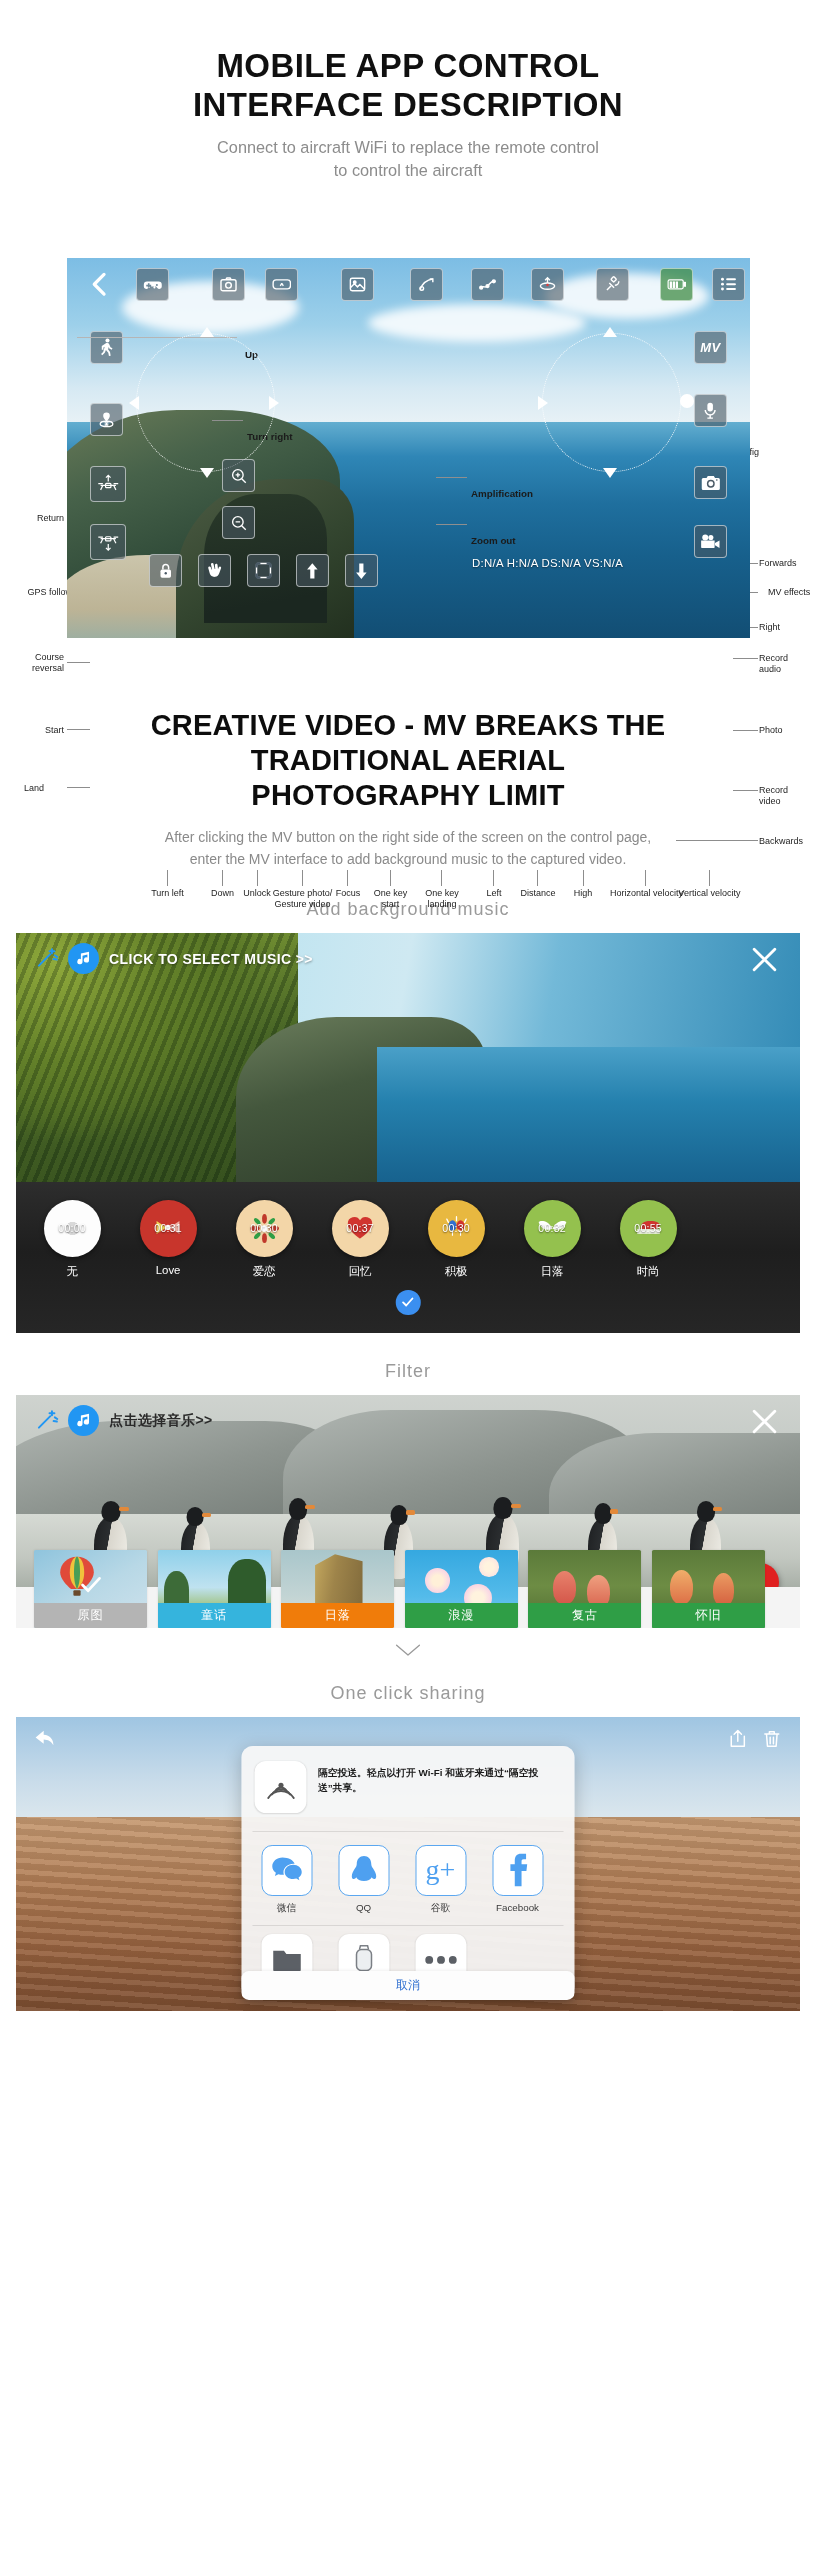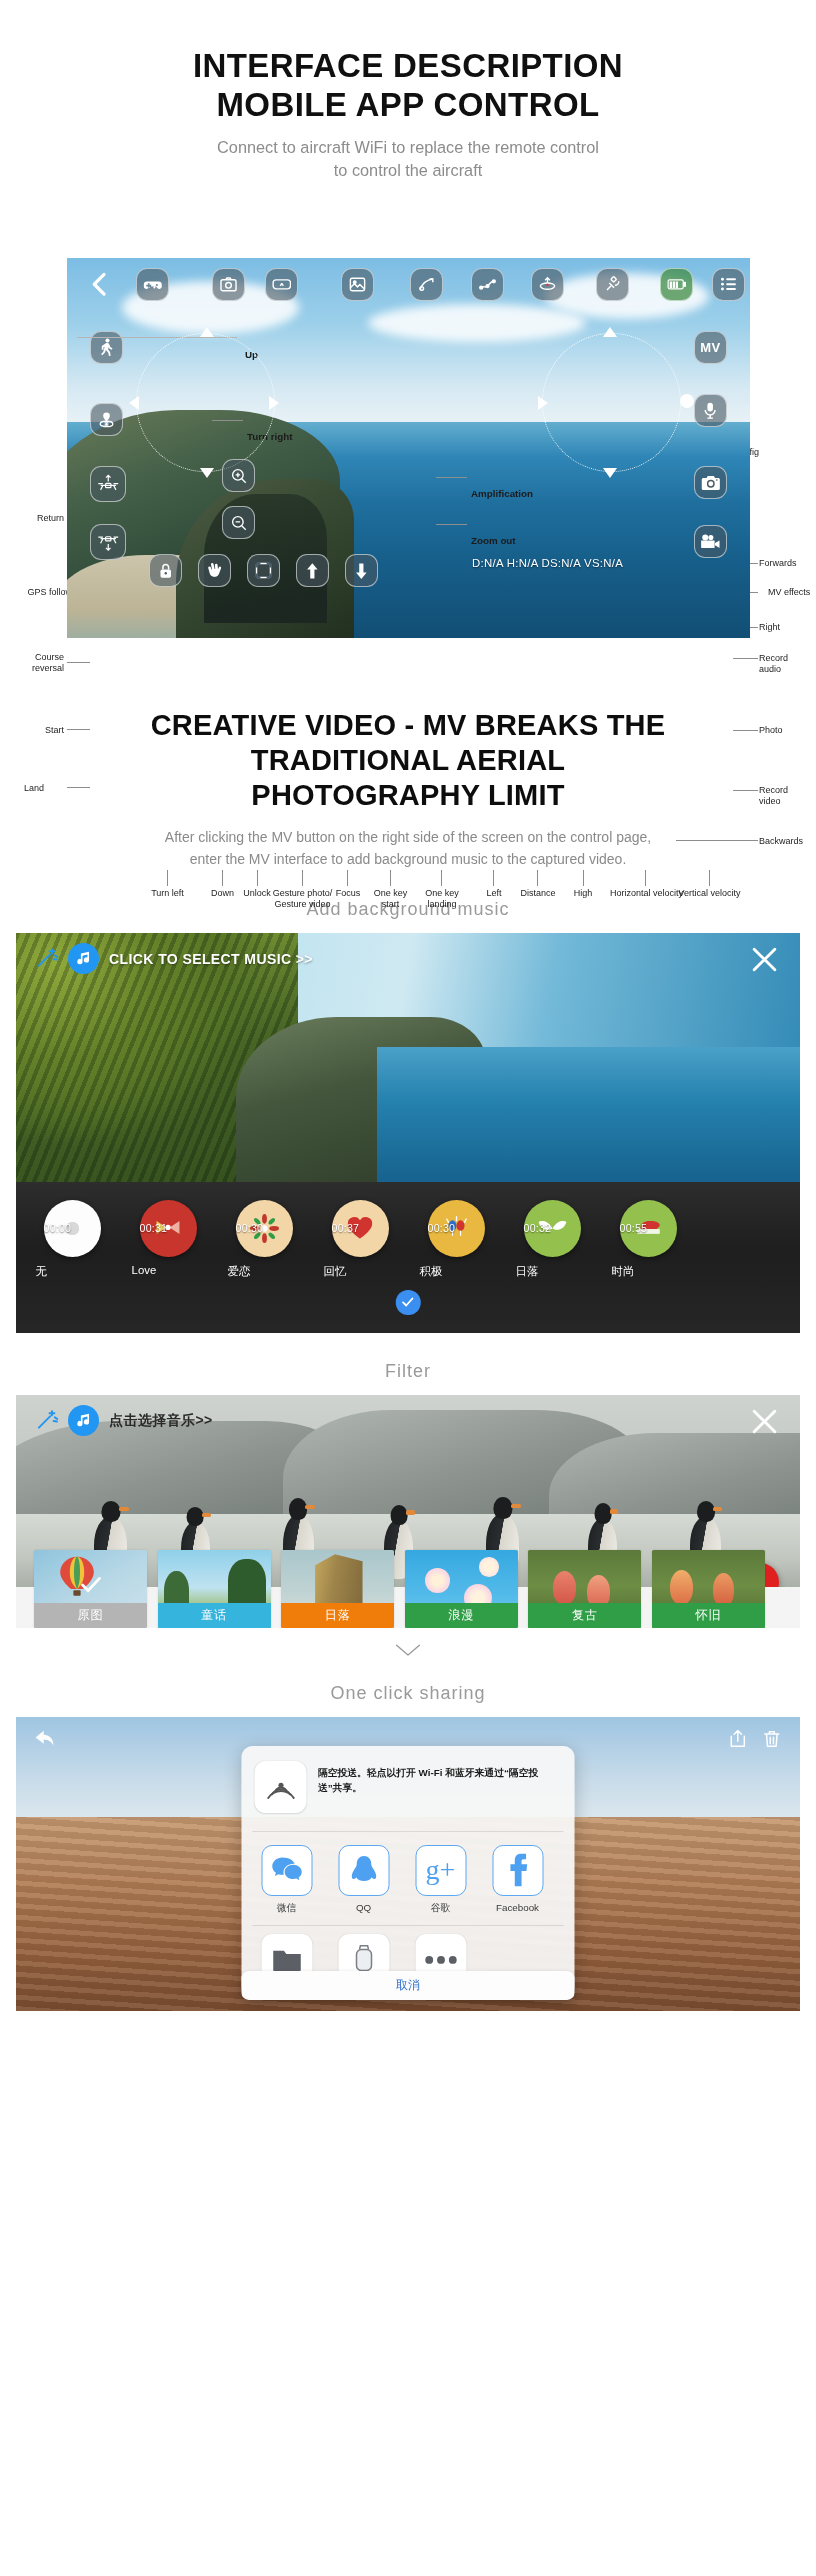--- a/index.html
+++ b/index.html
@@ -77,23 +77,24 @@
   .rockface {
     position:absolute; left:20%; top:62%; width:18%; height:34%;
     background: linear-gradient(170deg,#2a3a2a 0%, #1b2720 80%);
     border-radius: 42% 30% 0 0 / 48% 34% 0 0;
   }
 
   .os-icon {
     position: absolute;
     background: rgba(72,86,96,0.60);
     border: 1.2px solid rgba(255,255,255,0.55);
-    border-radius: 11px;
+    border-radius: 4px;
     display: flex; align-items: center; justify-content: center;
     color: #fff;
+    font-style: italic;
   }
   .os-icon svg { display:block; }
   .os-icon.sq { width: 33px; height: 33px; }
 
   
   .top-row { position: absolute; left: 0; top: 8.2px; width: 100%; height: 38px; }
 
   
   .cal {
     position: absolute;
@@ -169,21 +170,21 @@
     background: linear-gradient(#4aa0c8 0%, #2581ae 40%, #17628e 100%);
   }
   .mv-strip {
     position:absolute; left:0; top:249px; width:100%; height:151px;
     background: linear-gradient(#2d2d2d 0%, #1e1e1e 46%, #262626 100%);
   }
   .track-row {
     position:absolute; left:0; top:18px; width:100%; height:90px;
     display:flex; align-items:flex-start; padding-left:19.6px; gap:23px;
   }
-  .track { width:73px; flex:0 0 auto; position:relative; }
+  .track { width:73px; text-align:center; flex:0 0 auto; position:relative; }
   .track .disc {
     width:57px; height:57px; border-radius:50%; margin:0 auto; position:relative;
     display:flex; align-items:center; justify-content:center;
     box-shadow: 0 1.6px 5.7px rgba(0,0,0,.45);
   }
   .track .dur {
     position:absolute; left:0; right:0; top:50%; transform:translateY(-50%);
     color:#fff; font-size:10.6px; text-shadow:0 0.8px 1.6px rgba(0,0,0,.55);
     letter-spacing:0.2px;
   }
@@ -297,22 +298,22 @@
     width:333px; height:29px; background:#fdfdfd; border-radius:7.3px;
     display:flex; align-items:center; justify-content:center;
     font-size:12px; color:#2f6fd0; box-shadow:0 1.6px 5.7px rgba(0,0,0,.16);
   }
 </style>
 </head>
 <body>
 
 <div class="page-head">
   <div class="main-title">
+    <div>MOBILE APP CONTROL</div>
     <div>INTERFACE DESCRIPTION</div>
-    <div>MOBILE APP CONTROL</div>
   </div>
   <div class="main-sub">
     <div>Connect to aircraft WiFi to replace the remote control</div>
     <div>to control the aircraft</div>
   </div>
 </div>
 
 <div class="drone-wrap">
 
   <div class="cal c" style="left:114px; top:245px; width:73px;">ON/OFF</div>

